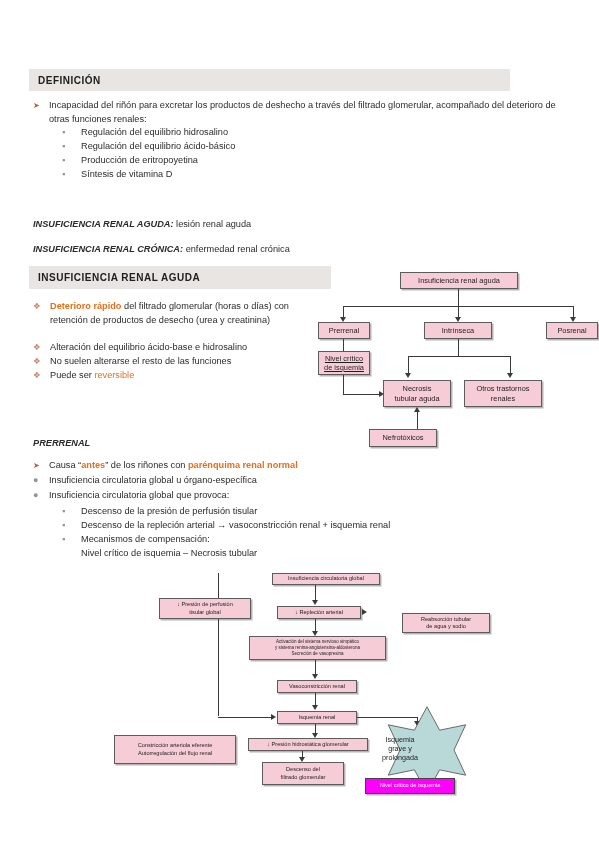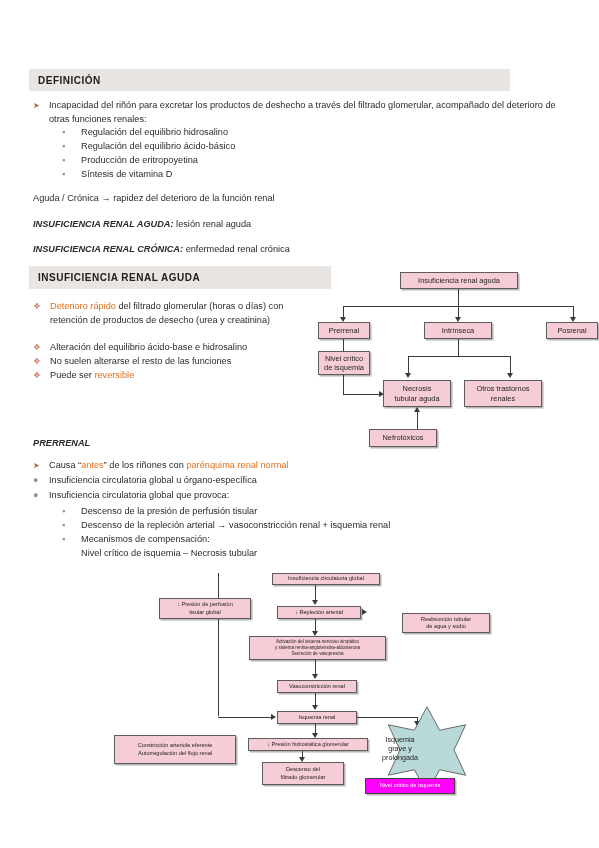--- a/index.html
+++ b/index.html
@@ -39,21 +39,21 @@
     box-sizing:border-box;
   }
   .band-label{font-size:10px;font-weight:bold;color:#20201f;letter-spacing:.5px;}
   #band-definicion{left:29px;top:69px;width:481px;height:22px;}
   #band-ira{left:29px;top:266px;width:302px;height:23px;}
 
   
   .txt{position:absolute;font-size:9.2px;line-height:13.5px;color:#2b2b2b;}
   .ital{font-style:italic;}
   .bold{font-weight:bold;}
-  .orange{color:#e2711d;font-weight:normal;}
+  .orange{color:#e2711d;font-weight:bold;}
   .orange-n{color:#e2711d;}
 
   
   .row{position:absolute;display:flex;align-items:flex-start;}
   .mk{flex:0 0 auto;color:#c36a4a;font-size:8.5px;line-height:13.5px;}
   .mk.arrow{color:#b5613f;font-size:8px;font-weight:bold;}
   .mk.dot{color:#9a8f8a;font-size:9px;}
   .mk.diamond{color:#c8856a;font-size:8.5px;}
   .bd{font-size:9.2px;line-height:13.5px;color:#2b2b2b;}
 
@@ -123,21 +123,20 @@
   </div>
   <div class="row" style="left:62px;top:154px;">
     <span class="mk dot" style="width:19px;">▪</span>
     <span class="bd">Producción de eritropoyetina</span>
   </div>
   <div class="row" style="left:62px;top:168px;">
     <span class="mk dot" style="width:19px;">▪</span>
     <span class="bd">Síntesis de vitamina D</span>
   </div>
 
-  <div class="txt" style="left:33px;top:192px;">Aguda / Crónica → rapidez del deterioro de la función renal</div>
 
   <div class="txt" style="left:33px;top:218px;">
     <span class="ital bold">INSUFICIENCIA RENAL AGUDA:</span><span> lesión renal aguda</span>
   </div>
 
   <div class="txt" style="left:33px;top:243px;">
     <span class="ital bold">INSUFICIENCIA RENAL CRÓNICA:</span><span> enfermedad renal crónica</span>
   </div>
 
   <div class="band" id="band-ira">
@@ -181,21 +180,21 @@
       <span>Prerrenal</span>
     </div>
     <div class="node" style="left:424px;top:322px;width:68px;height:17px;">
       <span>Intrínseca</span>
     </div>
     <div class="node" style="left:546px;top:322px;width:52px;height:17px;">
       <span>Posrenal</span>
     </div>
 
     <div class="vline" style="left:343px;top:339px;height:12px;"></div>
-    <div class="node" style="left:318px;top:351px;width:52px;height:24px;">
+    <div class="node" style="left:318px;top:351px;width:52px;height:24px;text-decoration:underline;">
       <span style="white-space:pre-line;">Nivel crítico
 de isquemia</span>
     </div>
 
     <div class="vline" style="left:343px;top:375px;height:19px;"></div>
     <div class="hline" style="left:343px;top:394px;width:36px;"></div>
     <div class="arrow-r" style="left:379px;top:390.5px;"></div>
 
     <div class="vline" style="left:458px;top:339px;height:17px;"></div>
     <div class="hline" style="left:408px;top:356px;width:102px;"></div>

